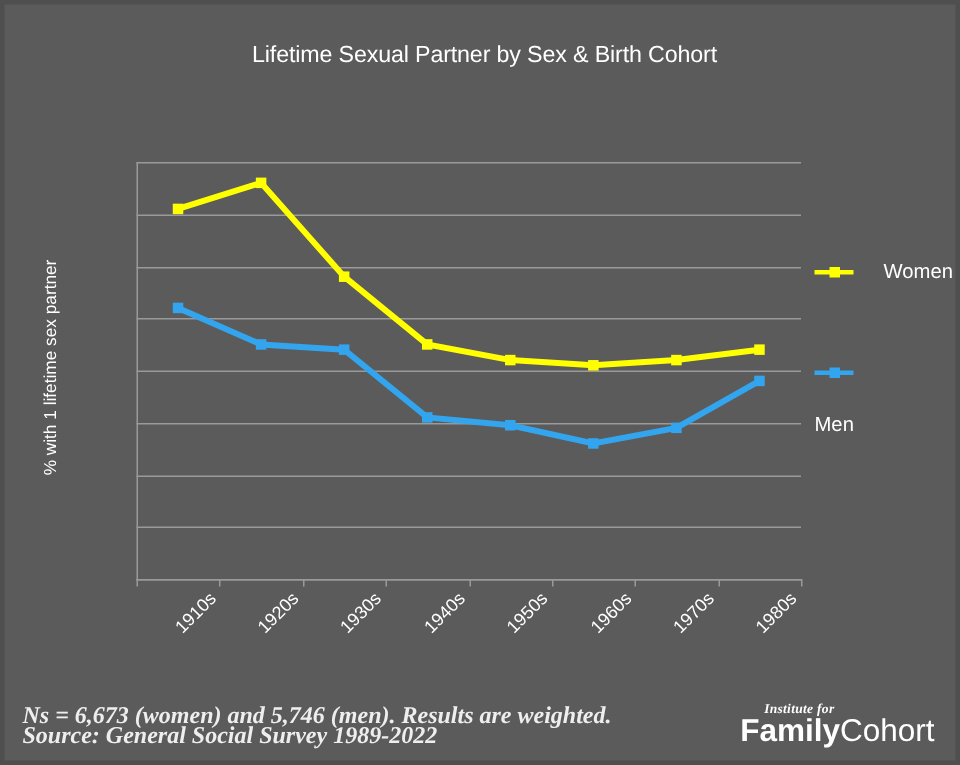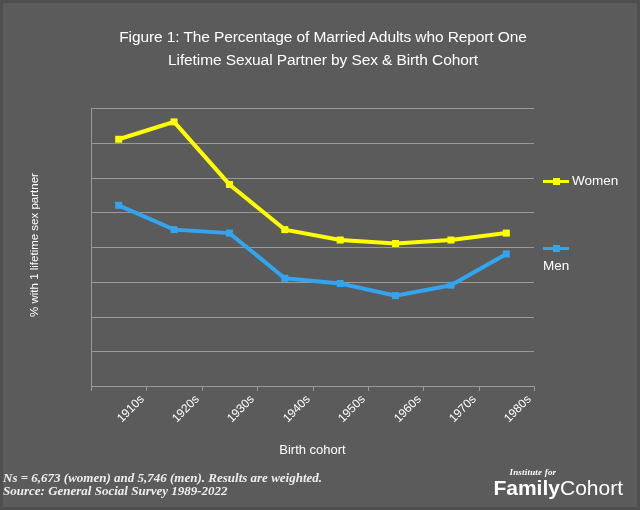--- a/index.html
+++ b/index.html
@@ -123,21 +123,21 @@
     width: 443px;
     height: 278px;
     overflow: visible;
   }
 
   
   .legend-entry {
     position: absolute;
     display: flex;
     align-items: center;
-    gap: 3px;
+    gap: 20px;
   }
   .legend-swatch {
     display: block;
     width: 26px;
     height: 14px;
     position: relative;
   }
   .legend-swatch::before {
     content: "";
     position: absolute;
@@ -160,25 +160,25 @@
     color: #ffffff;
     font-size: 13.5px;
     white-space: nowrap;
   }
   #legend-women { left: 540px; top: 170px; }
   #legend-men   { left: 540px; top: 238px; flex-direction: column; }
 
   
   #footnote {
     position: absolute;
-    left: 0;
+    left: 12px;
     bottom: 10px;
     color: #eeeeee;
     font-family: "Liberation Serif", serif;
-    font-size: 13px;
+    font-size: 16px;
     font-style: italic;
     font-weight: bold;
     line-height: 13px;
   }
   #footnote .line { display: block; white-space: pre; }
 
   
   #logo {
     position: absolute;
     right: 14px;
@@ -205,21 +205,20 @@
   }
   #logo-family { font-weight: bold; }
   #logo-studies { font-weight: normal; }
 </style>
 </head>
 <body>
 
 <div id="figure">
 
   <div id="chart-title">
-    <span class="line">Figure 1: The Percentage of Married Adults who Report One</span>
     <span class="line">Lifetime Sexual Partner by Sex &amp; Birth Cohort</span>
   </div>
 
   <div id="y-axis-title">% with 1 lifetime sex partner</div>
 
   <div id="ytick-labels"></div>
 
   <div id="y-axis-line"></div>
   <div id="x-axis-line"></div>
 
@@ -272,21 +271,20 @@
       <div class="xtick-label" style="left: 133.688px; width: 80px; margin-left: -80px;">1910s</div>
       <div class="xtick-label" style="left: 189.062px; width: 80px; margin-left: -80px;">1920s</div>
       <div class="xtick-label" style="left: 244.438px; width: 80px; margin-left: -80px;">1930s</div>
       <div class="xtick-label" style="left: 299.812px; width: 80px; margin-left: -80px;">1940s</div>
       <div class="xtick-label" style="left: 355.188px; width: 80px; margin-left: -80px;">1950s</div>
       <div class="xtick-label" style="left: 410.562px; width: 80px; margin-left: -80px;">1960s</div>
       <div class="xtick-label" style="left: 465.938px; width: 80px; margin-left: -80px;">1970s</div>
       <div class="xtick-label" style="left: 521.312px; width: 80px; margin-left: -80px;">1980s</div>
     </div>
 
-  <div id="x-axis-title">Birth cohort</div>
 
   <div class="legend-entry" id="legend-women">
     <span class="legend-swatch" style="--c:#FFFF00"></span>
     <span class="legend-label">Women</span>
   </div>
   <div class="legend-entry" id="legend-men">
     <span class="legend-swatch" style="--c:#33A5EE"></span>
     <span class="legend-label">Men</span>
   </div>
 

